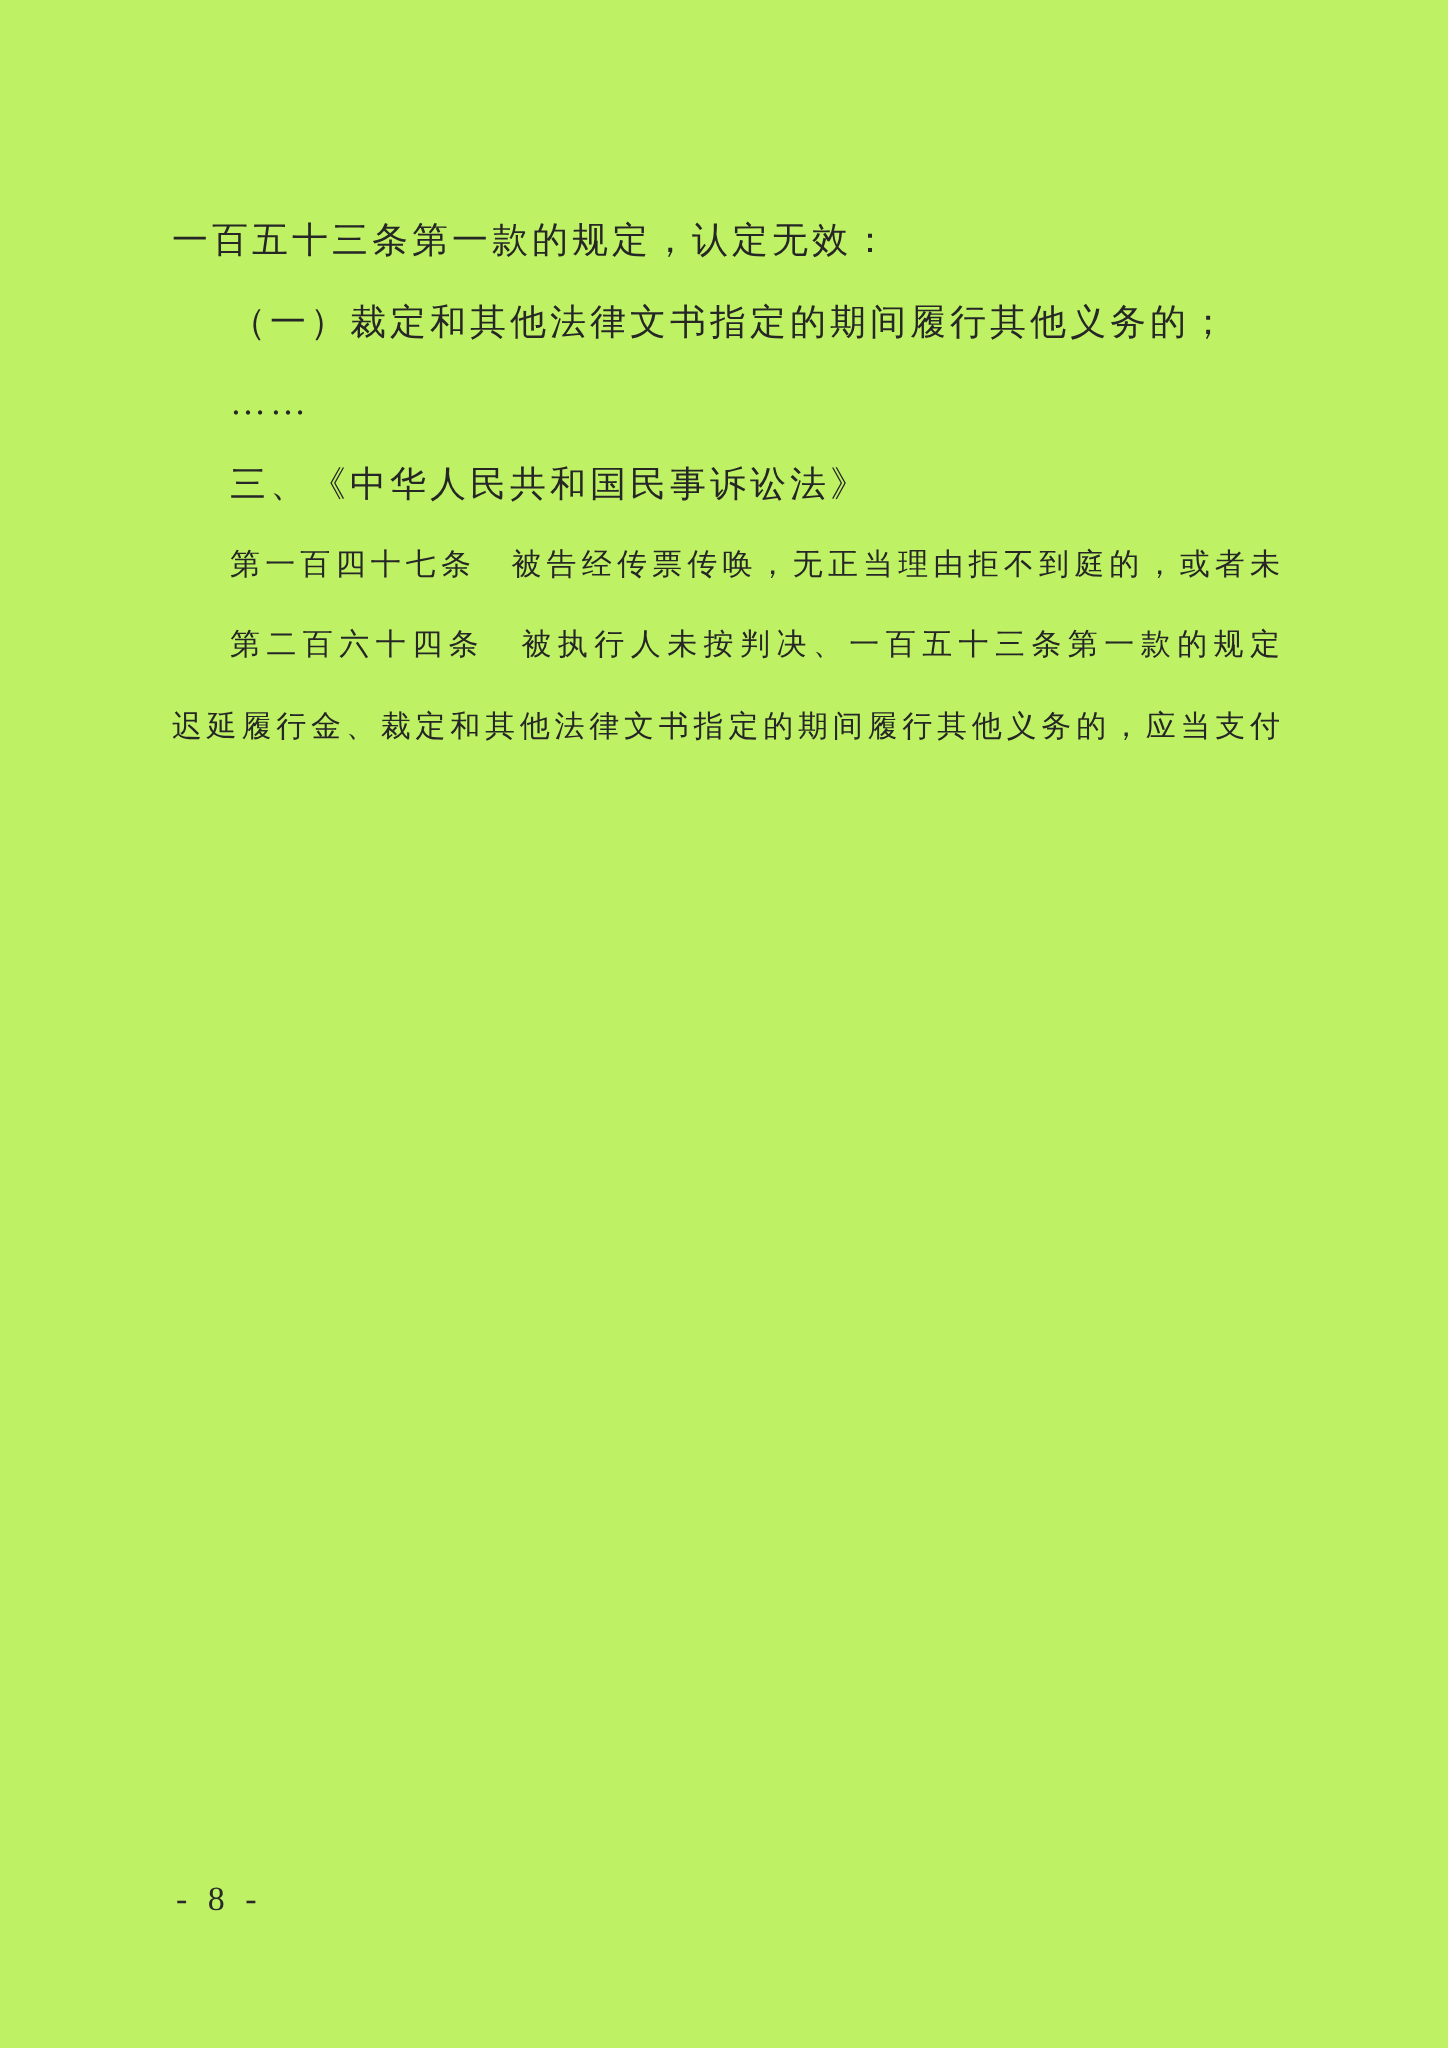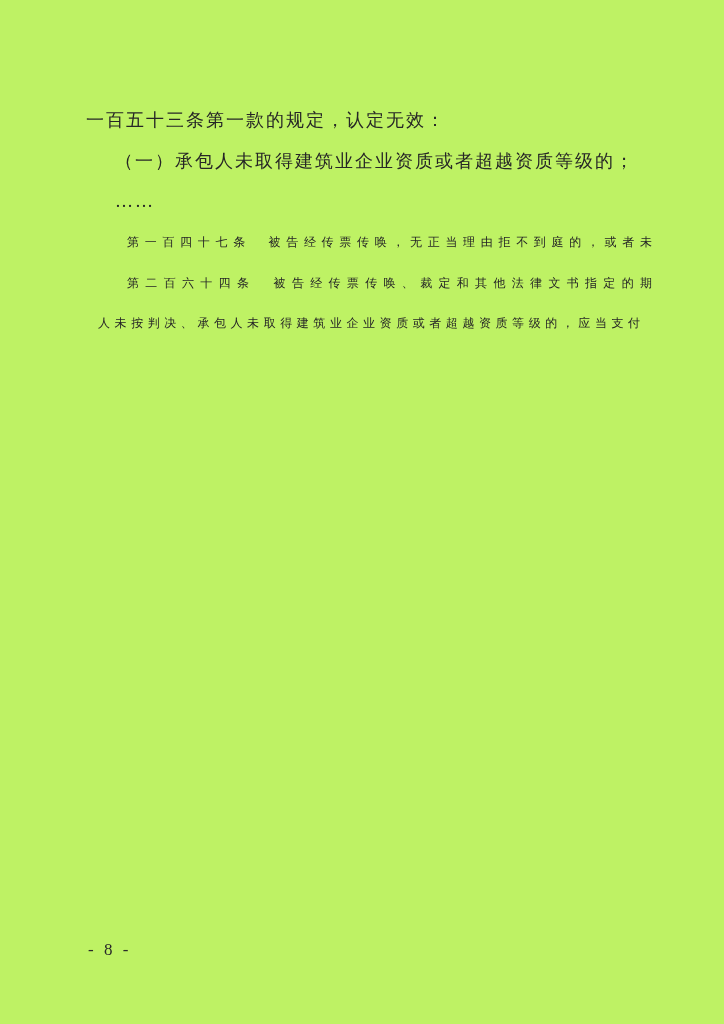--- a/index.html
+++ b/index.html
@@ -26,26 +26,25 @@
     height: 40.7px;
     line-height: 40.7px;
     font-size: 18px;
     letter-spacing: 2px;
     white-space: nowrap;
   }
   .line.indent {
     padding-left: 29px;
   }
   .line.fill {
-    font-size: 12px;
+    font-size: 15px;
     letter-spacing: 0;
     white-space: normal;
     text-align: justify;
     text-align-last: justify;
-    margin-left: 12px;
   }
   .line.fill.indent {
     width: 525px; 
   }
   .footer-pagenum {
     position: absolute;
     left: 88px;
     top: 936px;
     height: 28px;
     line-height: 28px;
@@ -54,22 +53,23 @@
     color: #2a2a2a;
   }
 </style>
 </head>
 <body>
 
 <div class="page">
 
   <div class="body-text">
     <div class="line">一百五十三条第一款的规定，认定无效：</div>
-    <div class="line indent">（一）承包人未取得建筑业企业资质或者超越资质等级的；</div>
+    <div class="line indent">（一）裁定和其他法律文书指定的期间履行其他义务的；</div>
     <div class="line indent">……</div>
+    <div class="line indent">三、《中华人民共和国民事诉讼法》</div>
     <div class="line indent fill">第一百四十七条　被告经传票传唤，无正当理由拒不到庭的，或者未</div>
-    <div class="line indent fill">第二百六十四条　被告经传票传唤、裁定和其他法律文书指定的期</div>
-    <div class="line fill">人未按判决、承包人未取得建筑业企业资质或者超越资质等级的，应当支付</div>
+    <div class="line indent fill">第二百六十四条　被执行人未按判决、一百五十三条第一款的规定</div>
+    <div class="line fill">迟延履行金、裁定和其他法律文书指定的期间履行其他义务的，应当支付</div>
   </div>
 
   <div class="footer-pagenum">- 8 -</div>
 
 </div>
 
 </body></html>

